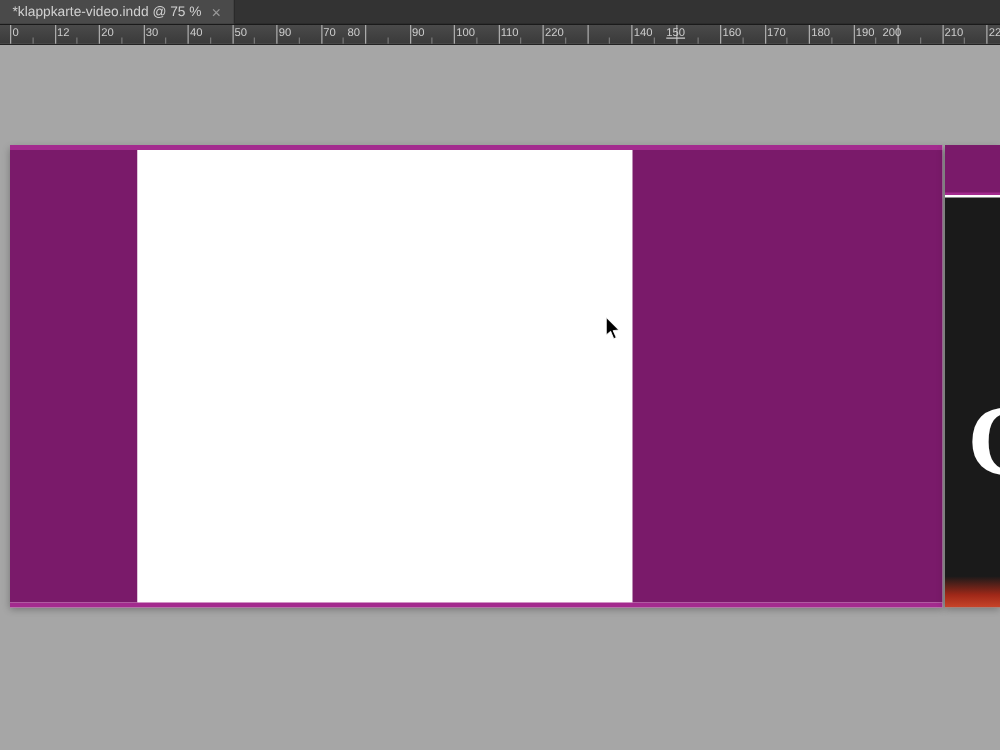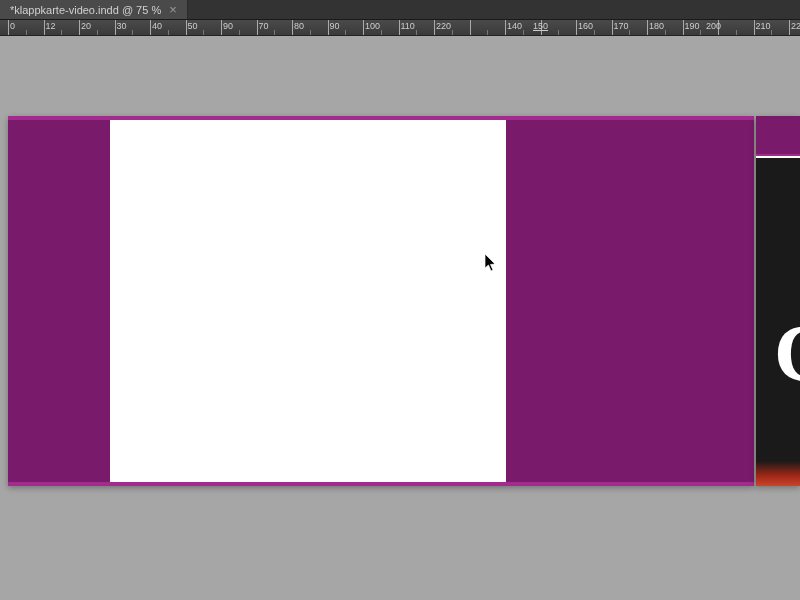--- a/index.html
+++ b/index.html
@@ -179,21 +179,21 @@
     <div class="ruler-tick major" style="left: 185.5px;"></div>
     <div class="ruler-label" style="left: 185.5px;">50</div>
     <div class="ruler-tick minor" style="left: 203.25px;"></div>
     <div class="ruler-tick major" style="left: 221px;"></div>
     <div class="ruler-label" style="left: 221px;">90</div>
     <div class="ruler-tick minor" style="left: 238.75px;"></div>
     <div class="ruler-tick major" style="left: 256.5px;"></div>
     <div class="ruler-label" style="left: 256.5px;">70</div>
     <div class="ruler-tick minor" style="left: 274.25px;"></div>
     <div class="ruler-tick major" style="left: 292px;"></div>
-    <div class="ruler-label" style="left: 292px;">80</div>
+    <div class="ruler-label" style="left: 276px;">80</div>
     <div class="ruler-tick minor" style="left: 309.75px;"></div>
     <div class="ruler-tick major" style="left: 327.5px;"></div>
     <div class="ruler-label" style="left: 327.5px;">90</div>
     <div class="ruler-tick minor" style="left: 345.25px;"></div>
     <div class="ruler-tick major" style="left: 363px;"></div>
     <div class="ruler-label" style="left: 363px;">100</div>
     <div class="ruler-tick minor" style="left: 380.75px;"></div>
     <div class="ruler-tick major" style="left: 398.5px;"></div>
     <div class="ruler-label" style="left: 398.5px;">110</div>
     <div class="ruler-tick minor" style="left: 416.25px;"></div>

